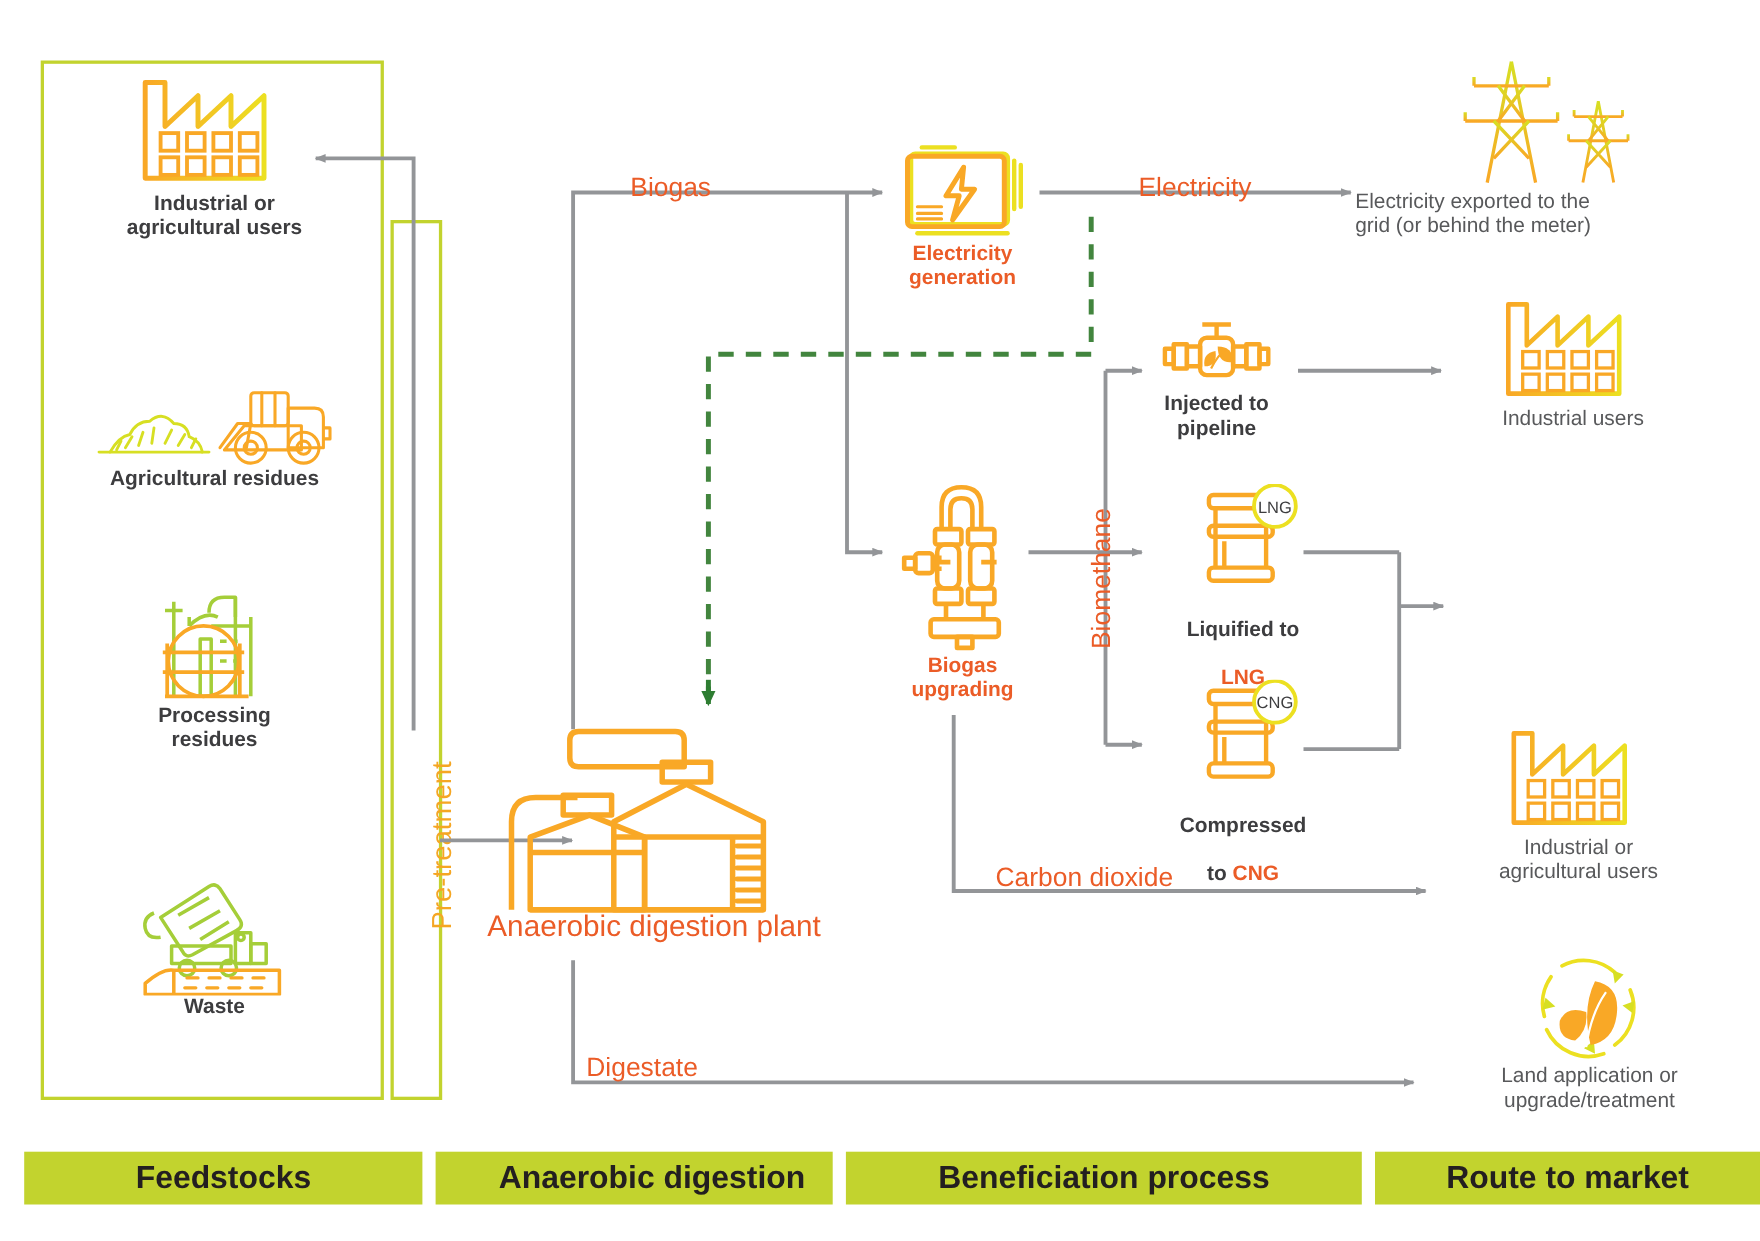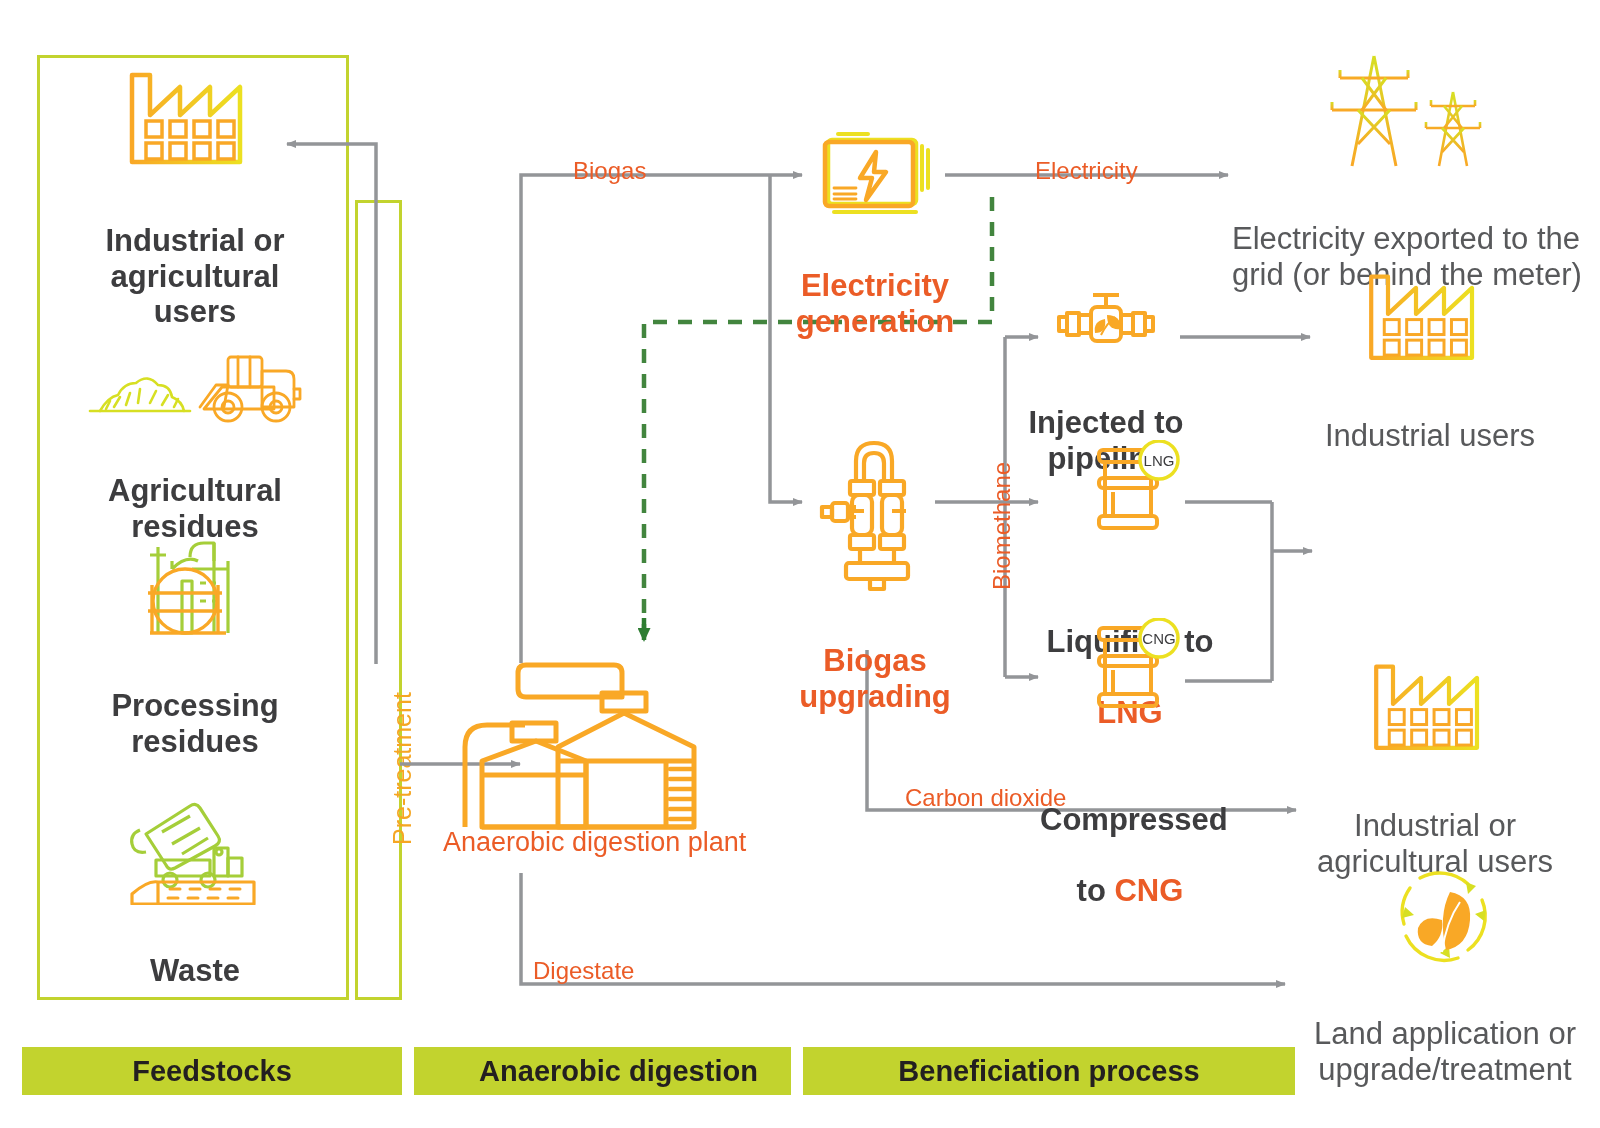--- a/index.html
+++ b/index.html
@@ -1,25 +1,25 @@
 <!DOCTYPE html>
 <html><head>
 <meta charset="utf-8">
 <style>
   html,body{margin:0;padding:0;background:#fff;}
   body{width:1600px;height:1128px;font-family:"Liberation Sans",sans-serif;position:relative;overflow:hidden;}
   #stage{position:absolute;left:0;top:0;width:1600px;height:1128px;}
   svg#wires{position:absolute;left:0;top:0;width:1600px;height:1128px;pointer-events:none;}
   .node{position:absolute;text-align:center;}
-  .nodelabel{color:#58595b;font-size:31px;line-height:1.15;white-space:pre-line;margin-top:48px;}
+  .nodelabel{color:#58595b;font-size:19px;line-height:1.15;white-space:pre-line;}
   .nodelabel.bold{font-weight:bold;color:#3d3d3f;}
   .nodelabel.accent{color:#eb5c27;font-weight:bold;}
   .flowlabel{position:absolute;color:#eb5c27;font-size:24px;white-space:nowrap;}
   .flowlabel.vert{transform-origin:0 0;}
-  .barrow{position:absolute;bottom:0;display:flex;gap:0;}
+  .barrow{position:absolute;bottom:0;display:flex;gap:0;justify-content:space-between;}
   .bar{background:#c2d32e;color:#231f20;font-weight:bold;font-size:29px;
        display:flex;align-items:center;justify-content:center;height:48px;}
   .plantlabel{position:absolute;color:#eb5c27;font-weight:normal;font-size:27px;white-space:nowrap;}
   .greenbox{position:absolute;border:3px solid #c2d32e;box-sizing:border-box;}
   .pretreat-text{position:absolute;color:#f5a623;font-size:25px;white-space:nowrap;
        transform-origin:0 0;transform:rotate(-90deg);}
   .icon{display:block;margin:0 auto;}
 </style>
 </head>
 <body>
@@ -400,15 +400,16 @@
       <path d="M52,90 q4,-30 18,-50" fill="none" stroke="#fff" stroke-width="2"></path>
     </svg>
     <div class="nodelabel">Land application or
 upgrade/treatment</div>
   </div>
 
   <div class="barrow" style="left:0;bottom:33px;width:1600px;">
     <div class="bar" style="width:380px;margin-left:22px;">Feedstocks</div>
     <div class="bar" style="width:345px;margin-left:12px;padding-left:32px;">Anaerobic digestion</div>
     <div class="bar" style="width:492px;margin-left:12px;">Beneficiation process</div>
+    <div class="bar" style="width:367px;margin-left:12px;">Route to market</div>
   </div>
 
 </div>
 
 </body></html>

